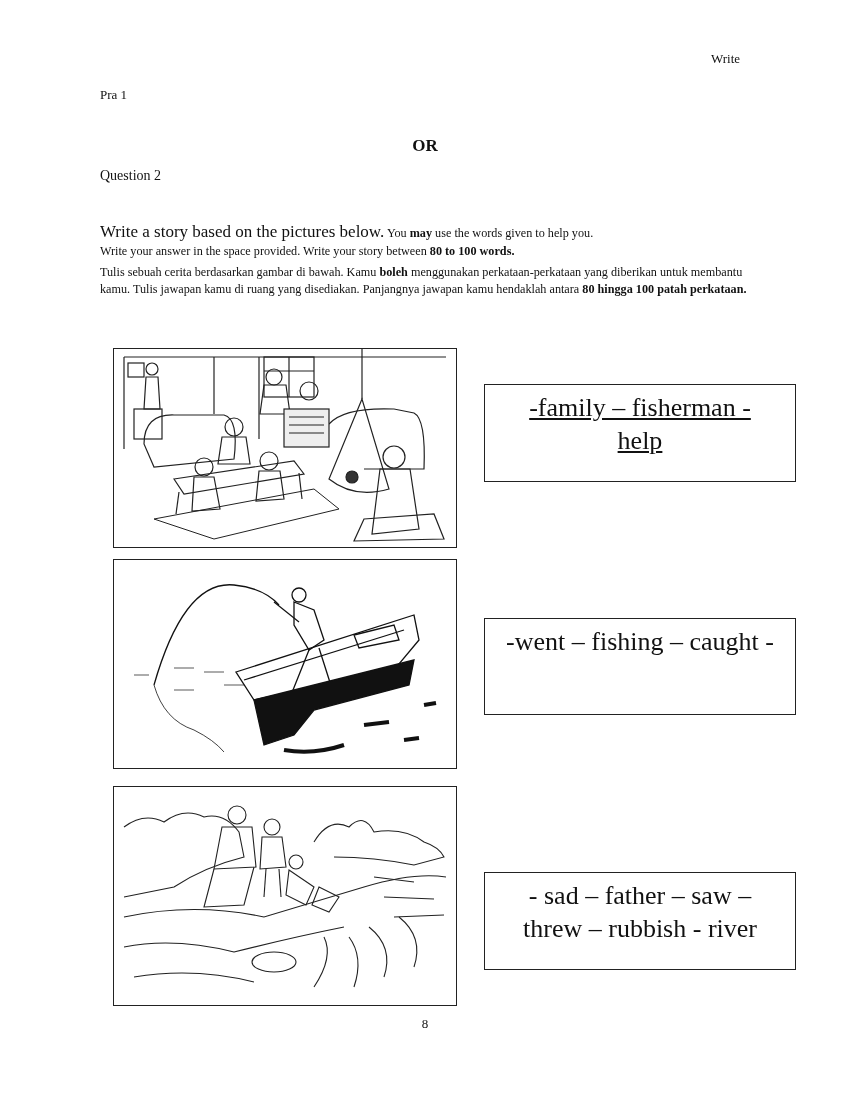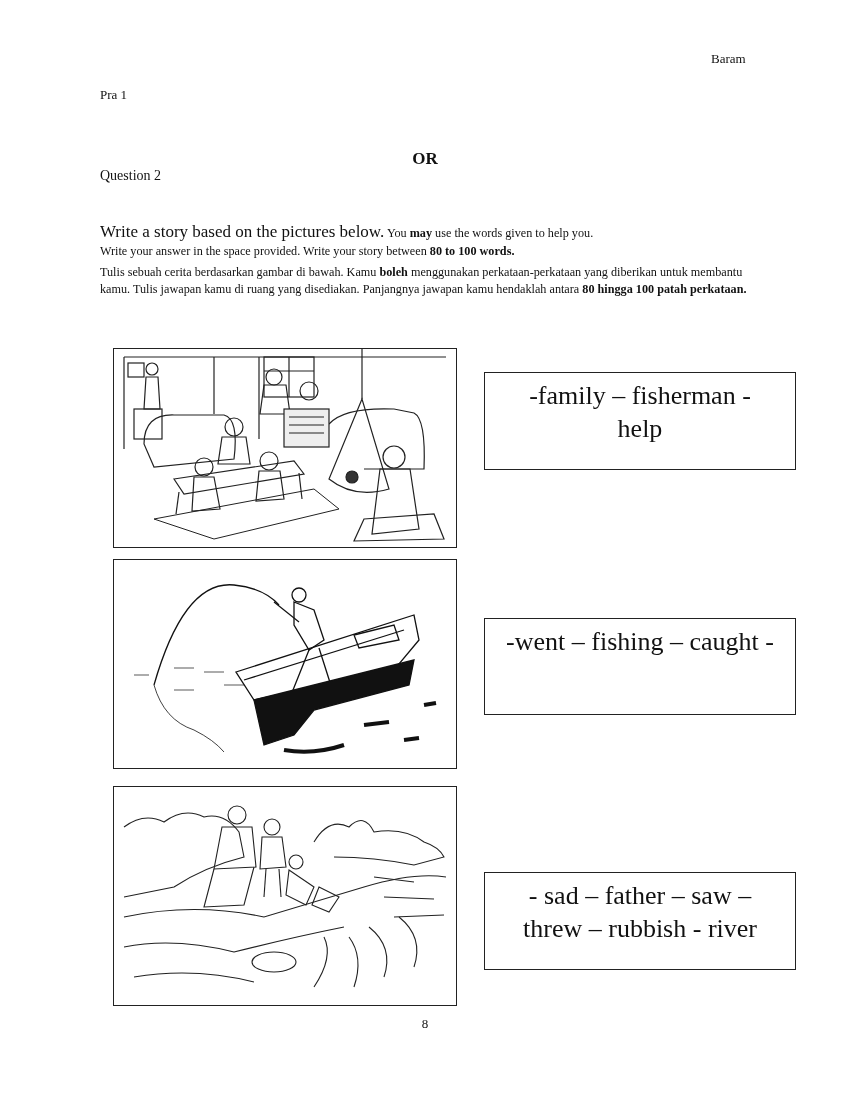--- a/index.html
+++ b/index.html
@@ -2,42 +2,42 @@
 <html><head>
   <meta charset="utf-8">
   <style>
     html, body { margin: 0; padding: 0; background: #ffffff; }
     body { width: 850px; height: 1100px; position: relative; overflow: hidden;
            font-family: "Liberation Serif", "DejaVu Serif", serif; color: #111; }
     .abs { position: absolute; }
     .hdr { font-size: 13px; top: 51px; }
     #hdr-left { left: 100px; margin-top: 36px; }
     #hdr-right { left: 711px; }
-    #or-label { top: 149px; left: 0; width: 850px; text-align: center; font-weight: bold; font-size: 17px; }
+    #or-label { top: 136px; left: 0; width: 850px; text-align: center; font-weight: bold; font-size: 17px; }
     #q-title { top: 168px; left: 100px; font-size: 14px; }
     #instr-en { top: 212px; left: 100px; width: 660px; font-size: 12.2px; line-height: 18px; margin-top: 11px; }
     #instr-en .big { font-size: 17px; }
     #instr-ms { top: 264px; left: 100px; width: 660px; font-size: 12.2px; line-height: 17px; }
     .pic { position: absolute; left: 113px; width: 342px; border: 1px solid #222; background: #fff; overflow: hidden; }
     .pic svg { display: block; width: 100%; height: 100%; }
     #pic1 { top: 348px; height: 198px; }
     #pic2 { top: 559px; height: 208px; }
     #pic3 { top: 786px; height: 218px; }
     .wordbox { position: absolute; left: 484px; width: 312px; border: 1px solid #222;
                text-align: center; font-size: 26px; line-height: 33px; padding-top: 6px; box-sizing: border-box; }
-    #wb1 { top: 372px; height: 98px; }
+    #wb1 { top: 384px; height: 98px; text-decoration: underline; }
     #wb2 { top: 618px; height: 97px; }
     #wb3 { top: 872px; height: 98px; }
     #page-num { top: 1016px; left: 0; width: 850px; text-align: center; font-size: 13px; }
   </style>
 </head>
 <body>
 
 <div class="abs hdr" id="hdr-left">Pra 1</div>
-<div class="abs hdr" id="hdr-right">Baram</div>
+<div class="abs hdr" id="hdr-right">Write</div>
 
 <div class="abs" id="or-label">OR</div>
 <div class="abs" id="q-title">Question 2</div>
 
 <div class="abs" id="instr-en">
   <span class="big">Write a story based on the pictures below.</span><span> You </span><b>may</b><span> use the words given to help you.</span><br>
   <span>Write your answer in the space provided. Write your story between </span><b>80 to 100 words.</b>
 </div>
 
 <div class="abs" id="instr-ms">

